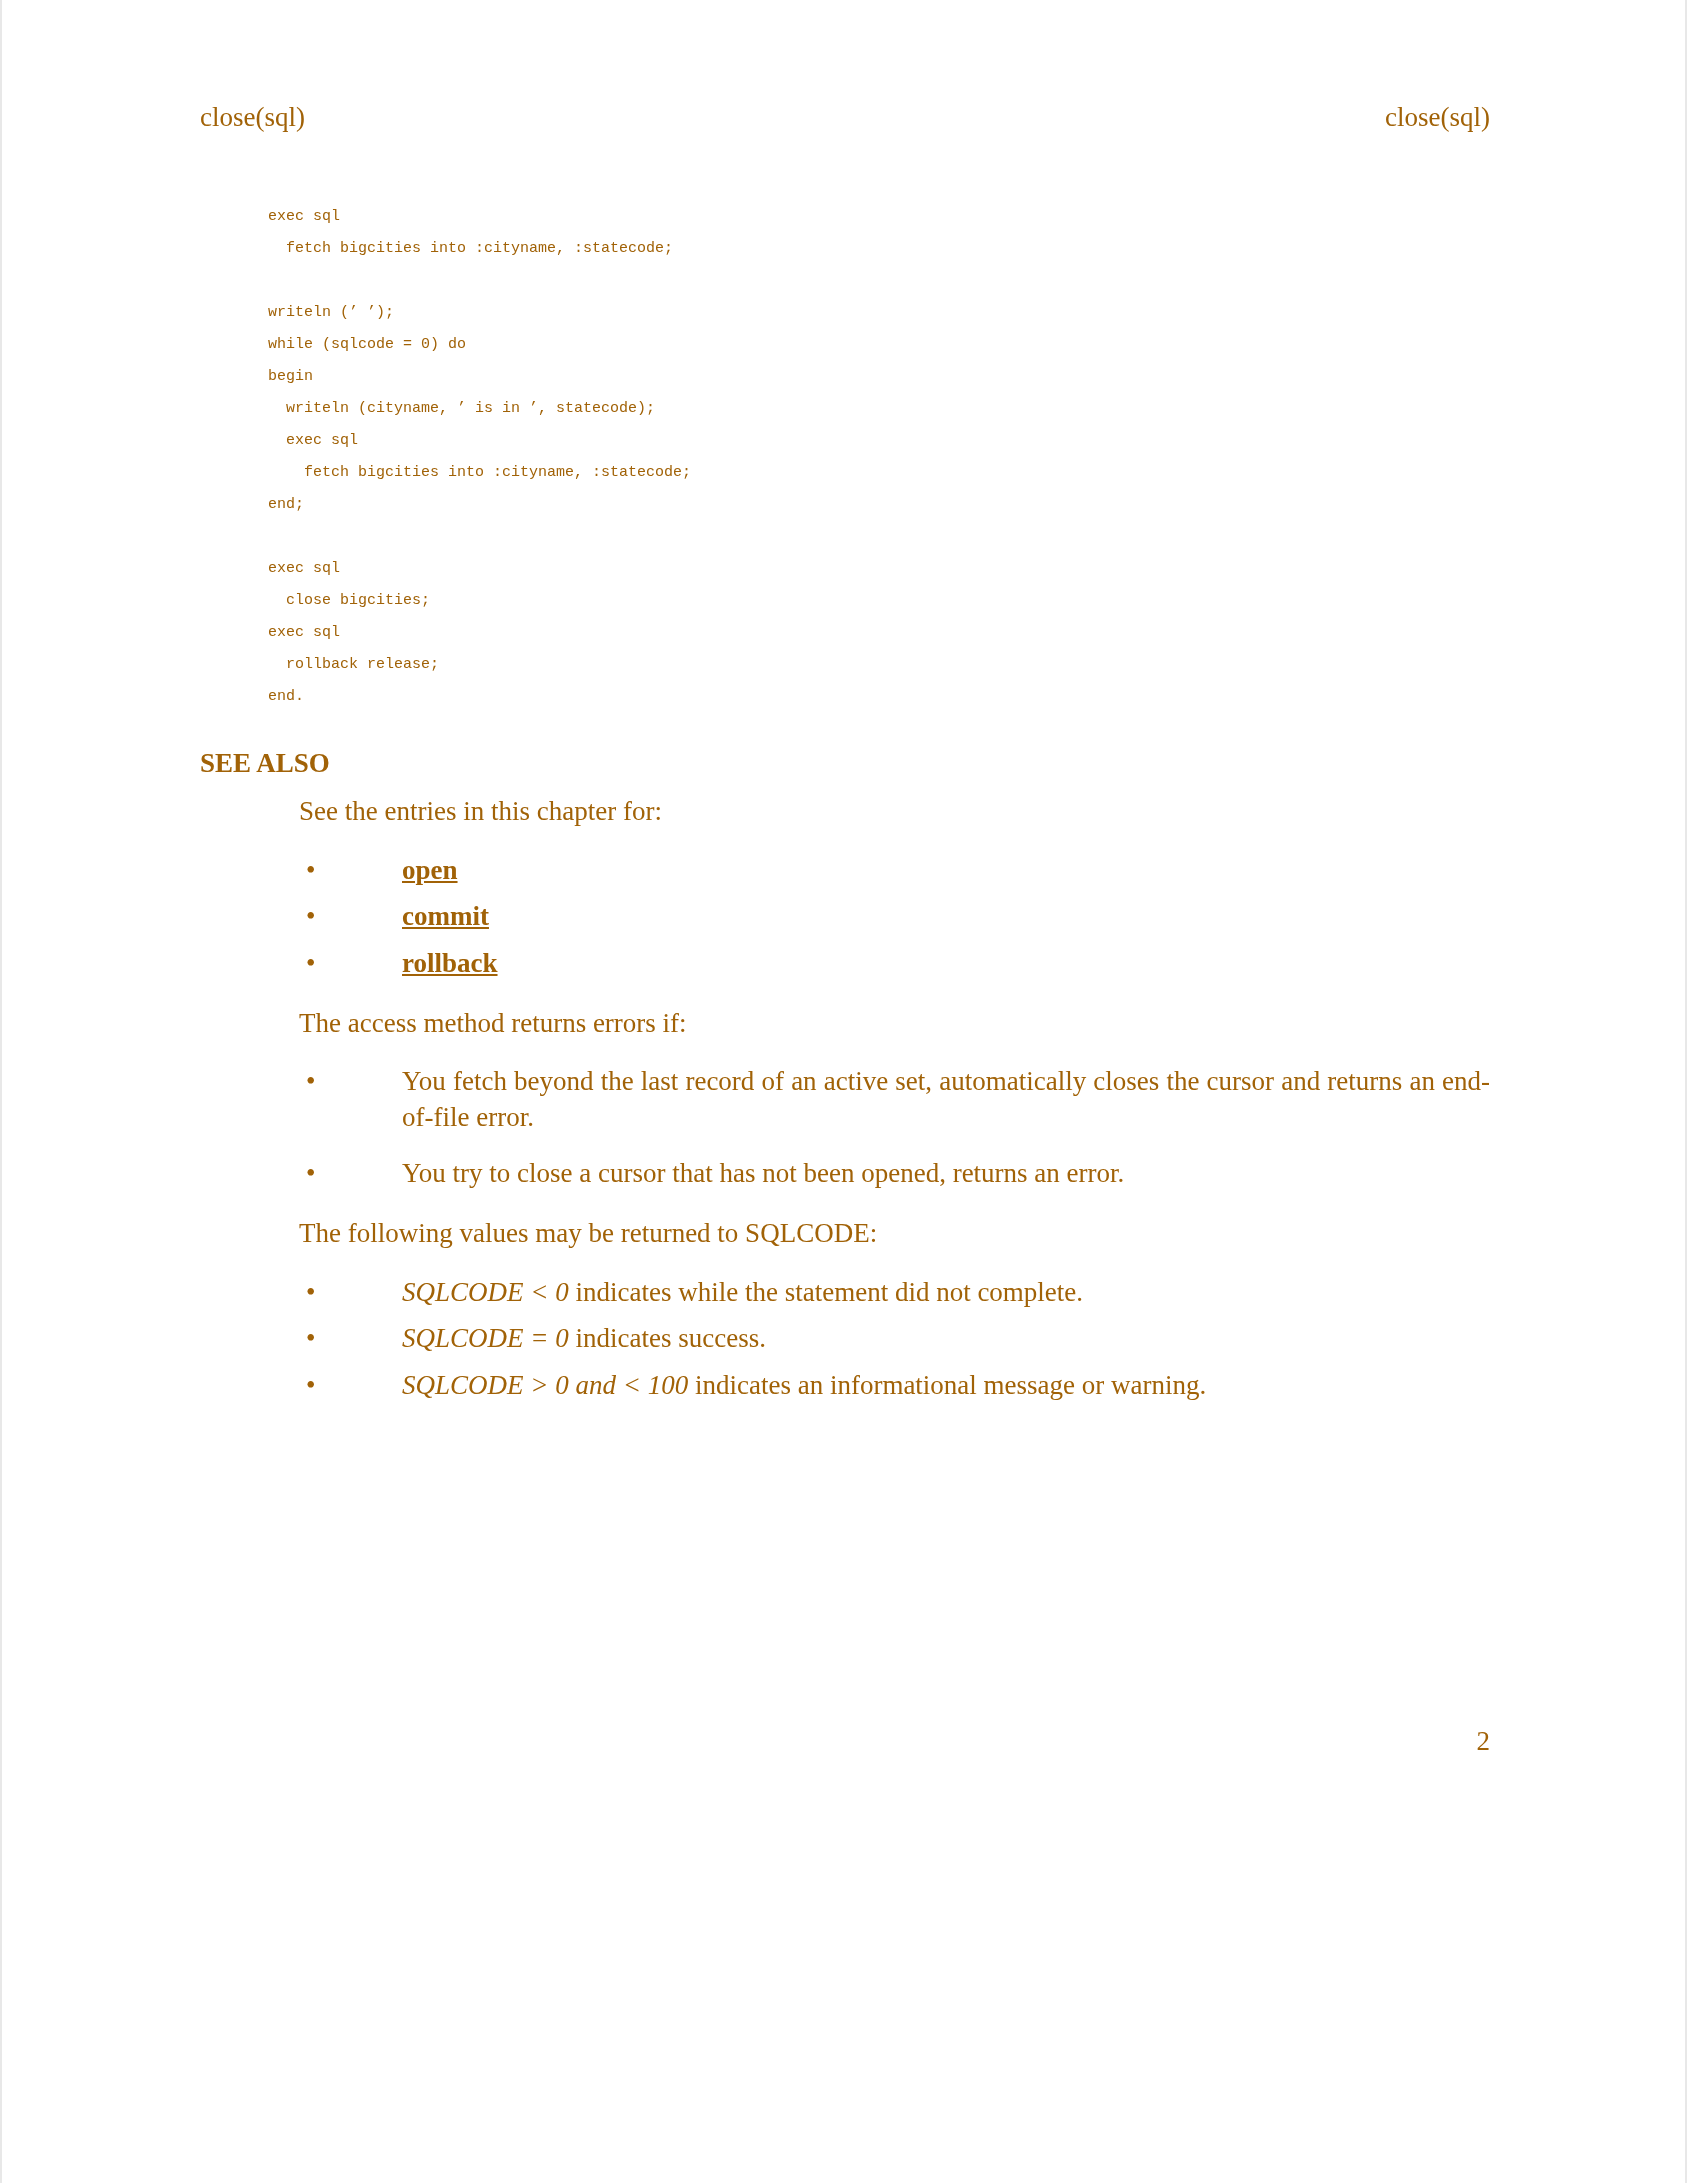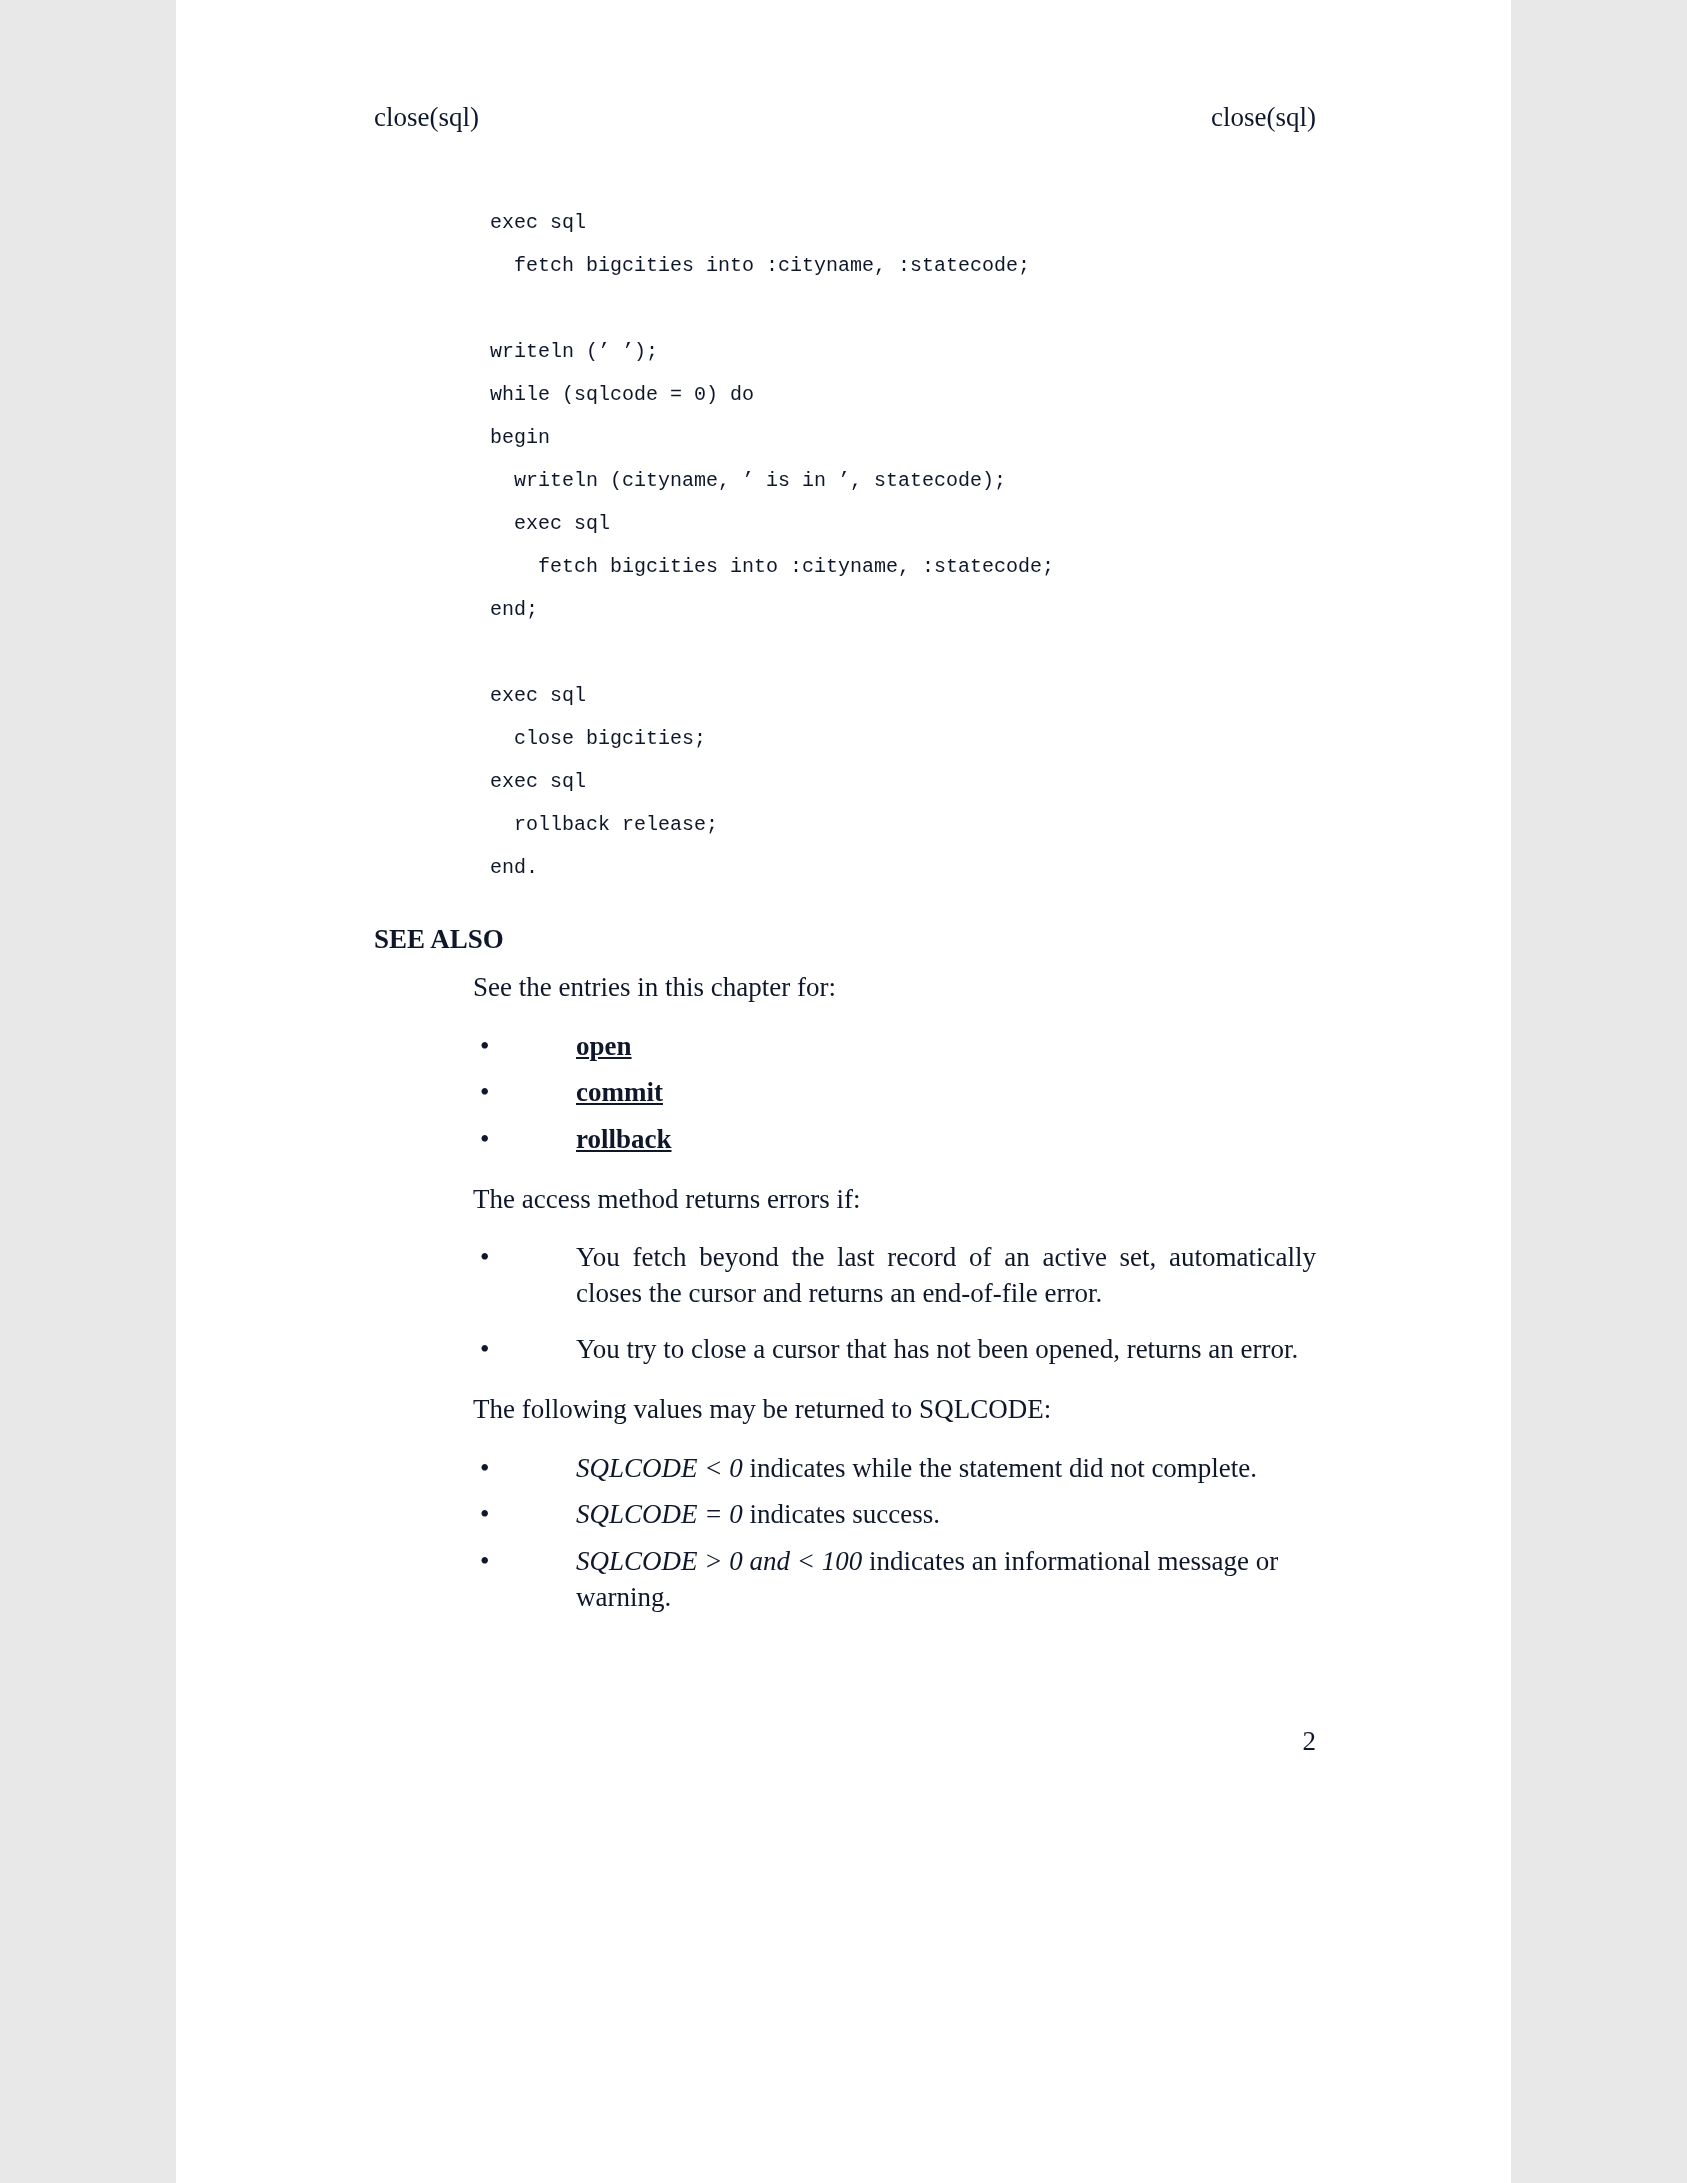--- a/index.html
+++ b/index.html
@@ -1,41 +1,41 @@
 <!DOCTYPE html>
 <html style="font-size:10.6px"><head>
 <meta charset="utf-8">
 <style>
   * { margin: 0; padding: 0; box-sizing: border-box; }
   html, body { background: #e8e8e8; }
   .page {
     position: relative;
-    width: 1335px;
+    width: 1683px;
     height: 2183px;
     background: #ffffff;
     font-family: "Liberation Serif", serif;
     font-size: 27px;
     line-height: 36px;
-    color: #0f172a;
+    color: #a16207;
     margin: 0 auto;
     overflow: hidden;
   }
   .content {
     padding: 99px 195px 0 198px;
   }
   .page-header {
     display: flex;
     justify-content: space-between;
     margin-bottom: 66px;
   }
   .code-block {
     font-family: "Liberation Mono", "DejaVu Sans Mono", monospace;
-    font-size: 20px;
-    line-height: 43px;
-    margin-left: 116px;
+    font-size: 15px;
+    line-height: 32px;
+    margin-left: 68px;
     white-space: pre;
   }
   h2.section-heading {
     font-size: 27px;
     font-weight: bold;
     margin-top: 32px;
     margin-bottom: 12px;
     line-height: 36px;
   }
   p.para {

